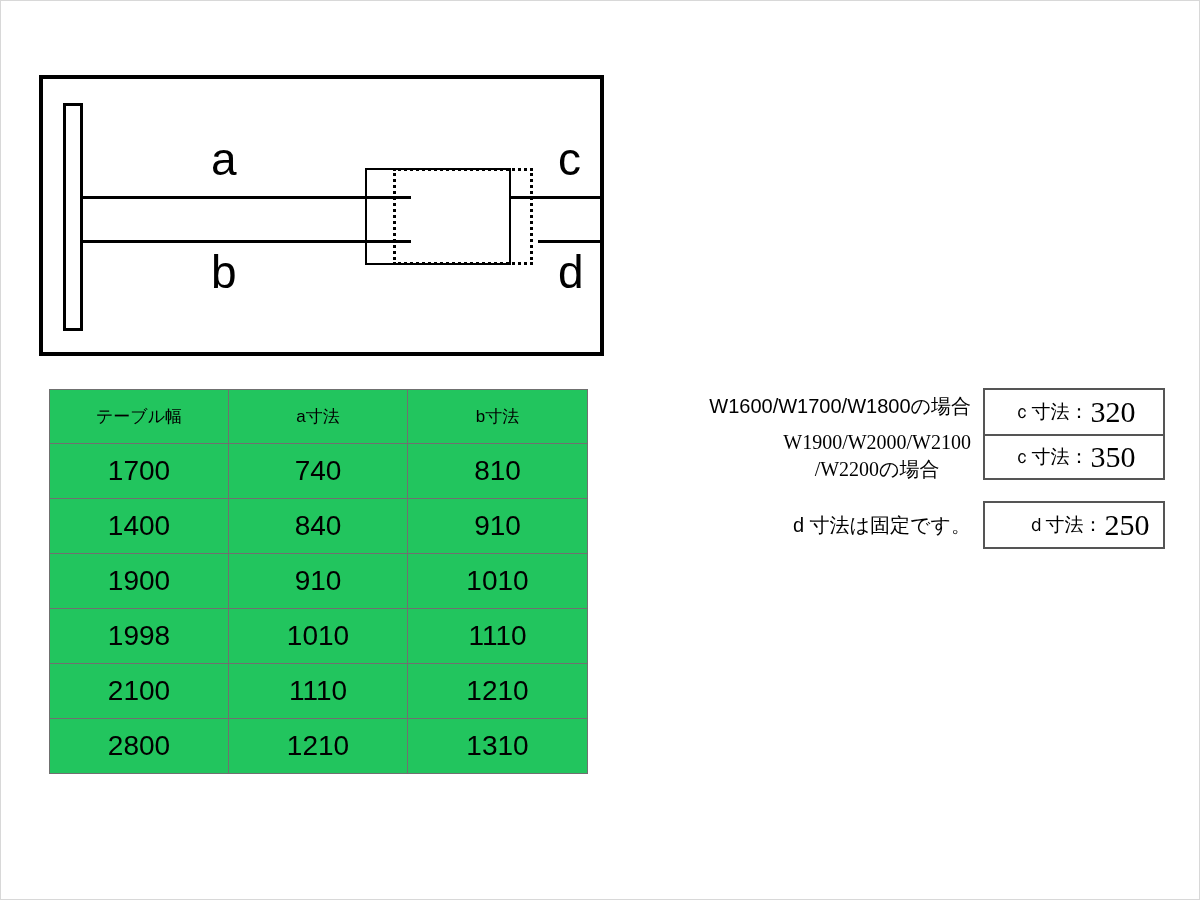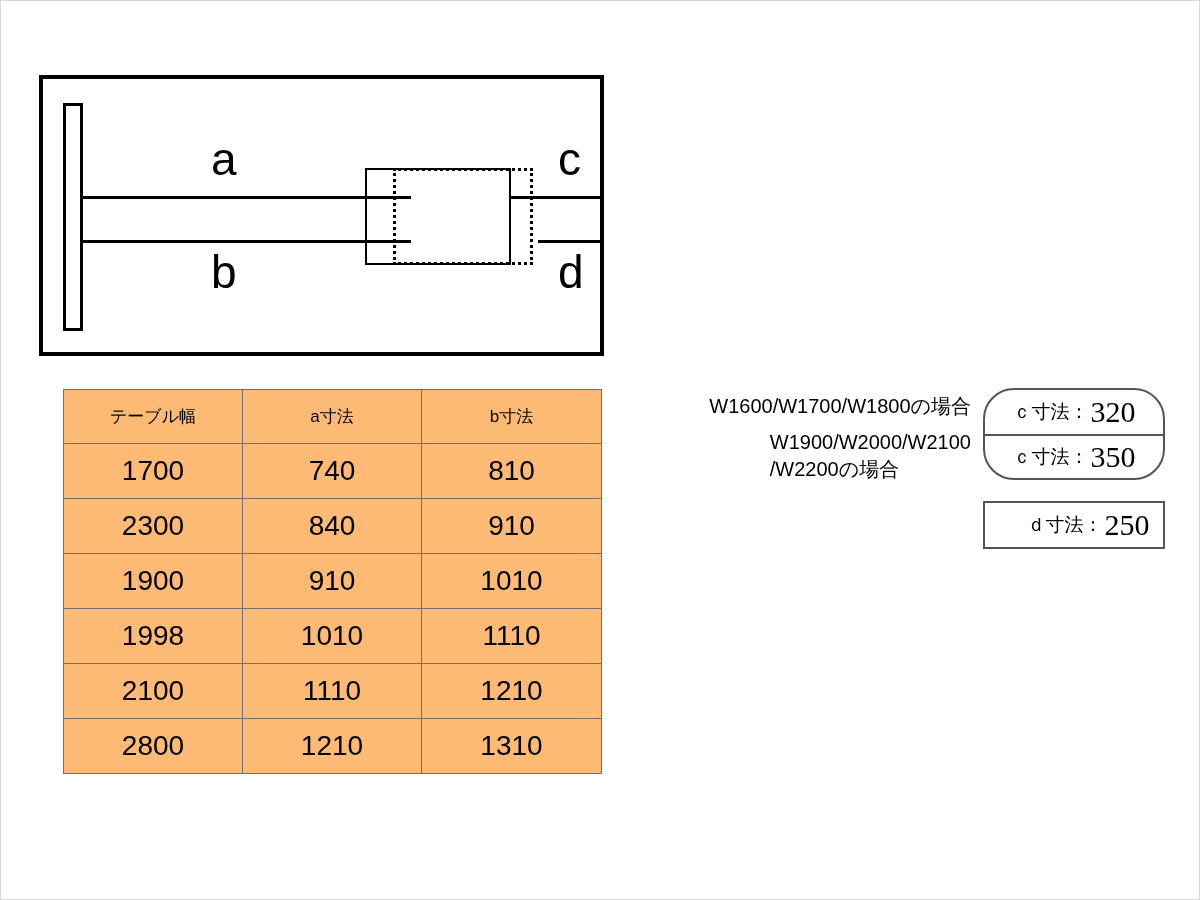--- a/index.html
+++ b/index.html
@@ -107,26 +107,26 @@
     color: #000000;
   }
   #label-a { left: 168px; top: 57px; }
   #label-b { left: 168px; top: 170px; }
   #label-c { left: 515px; top: 57px; }
   #label-d { left: 515px; top: 170px; }
 
   
   #dim-table {
     position: absolute;
-    left: 62px;
+    left: 48px;
     top: 388px;
     width: 538px;
     border-collapse: collapse;
     table-layout: fixed;
-    background: #fdba74;
+    background: #22c55e;
   }
   #dim-table th, #dim-table td {
     border: 1px solid #707070;
     text-align: center;
     color: #000000;
     font-family: "Liberation Sans", "DejaVu Sans", sans-serif;
     padding: 0;
   }
   #dim-table th {
     height: 53px;
@@ -145,40 +145,40 @@
   
   #notes {
     position: absolute;
     left: 615px;
     top: 392px;
     width: 355px;
   }
   .note-row {
     display: flex;
     justify-content: flex-end;
-    text-align: left;
+    text-align: center;
     font-size: 20px;
     line-height: 1.38;
     color: #000000;
     font-family: "Liberation Sans", "DejaVu Sans", sans-serif;
     white-space: pre-line;
   }
   #note-row-1 { margin-top: 0px; }
-  #note-row-2 { margin-top: 8px; }
+  #note-row-2 { margin-top: 8px; font-family: Liberation Serif, serif; }
   #note-row-3 { margin-top: 28px; }
 
   
   .value-box-group {
     position: absolute;
     left: 982px;
     box-sizing: border-box;
     border: 2px solid #555555;
     background: #ffffff;
   }
-  #c-box-group { top: 387px; width: 182px; border-radius: 31px; }
+  #c-box-group { top: 387px; width: 182px; }
   #d-box-group { top: 500px; width: 182px; padding-left: 28px; }
   .value-box {
     height: 44px;
     display: flex;
     align-items: center;
     justify-content: center;
     box-sizing: border-box;
   }
   .value-box + .value-box { border-top: 2px solid #555555; }
   .value-label {
@@ -230,21 +230,21 @@
         <th>b寸法</th>
       </tr>
     </thead>
     <tbody>
       <tr>
         <td>1700</td>
         <td>740</td>
         <td>810</td>
       </tr>
       <tr>
-        <td>2300</td>
+        <td>1400</td>
         <td>840</td>
         <td>910</td>
       </tr>
       <tr>
         <td>1900</td>
         <td>910</td>
         <td>1010</td>
       </tr>
       <tr>
         <td>1998</td>
@@ -261,20 +261,21 @@
         <td>1210</td>
         <td>1310</td>
       </tr>
     </tbody>
   </table>
 
   <div id="notes">
     <div class="note-row" id="note-row-1">W1600/W1700/W1800の場合</div>
     <div class="note-row" id="note-row-2">W1900/W2000/W2100
 /W2200の場合</div>
+    <div class="note-row" id="note-row-3">d 寸法は固定です。</div>
   </div>
 
   <div class="value-box-group" id="c-box-group">
     <div class="value-box">
       <span class="value-label">ｃ寸法：</span>
       <span class="value-num">320</span>
     </div>
     <div class="value-box">
       <span class="value-label">ｃ寸法：</span>
       <span class="value-num">350</span>

